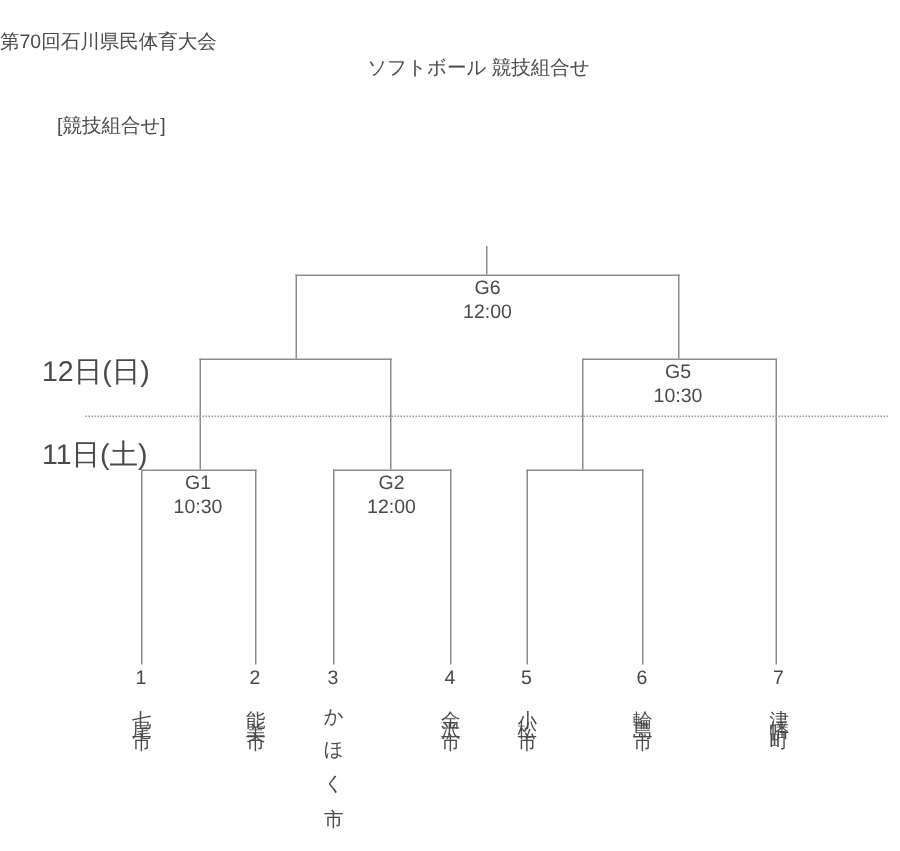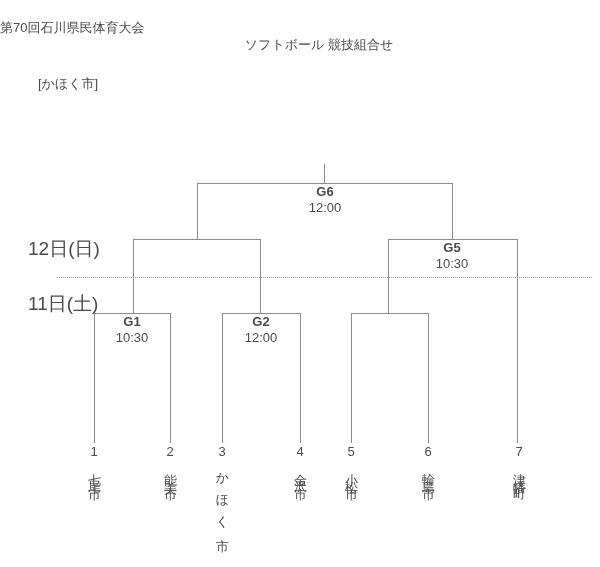--- a/index.html
+++ b/index.html
@@ -70,21 +70,21 @@
     position: absolute; left: 28px;
     font-size: 19px; line-height: 14px; white-space: nowrap;
   }
   .date-day2 { top: 242px; }
   .date-day1 { top: 297px; }
   
   .game {
     position: absolute; width: 80px; text-align: center;
     font-size: 13px;
   }
-  .game .g-name { display: block; line-height: 16px; font-weight: bold; }
+  .game .g-name { display: block; line-height: 16px; }
   .game .g-time { display: block; line-height: 16px; }
   .game-g6 { left: 285px; top: 184px; }
   .game-g4 { left: 157px; top: 240px; }
   .game-g5 { left: 412px; top: 240px; }
   .game-g1 { left: 92px;  top: 314px; }
   .game-g2 { left: 221px; top: 314px; }
   .game-g3 { left: 349px; top: 314px; }
   
   .team {
     position: absolute; top: 444px; width: 40px;
@@ -106,21 +106,21 @@
     line-height: 20px;
   }
 </style>
 </head>
 <body>
 
 <div class="page">
 
   <div class="title-line1">第70回石川県民体育大会</div>
   <div class="title-line2">ソフトボール 競技組合せ</div>
-  <div class="category">[かほく市]</div>
+  <div class="category">[競技組合せ]</div>
 
   <div class="vline v-top"></div>
   <div class="hline h-g6"></div>
   <div class="vline v-g6l"></div>
   <div class="vline v-g6r"></div>
   <div class="hline h-g4"></div>
   <div class="hline h-g5"></div>
   <div class="vline v-g4l"></div>
   <div class="vline v-g4r"></div>
   <div class="vline v-g5l"></div>

